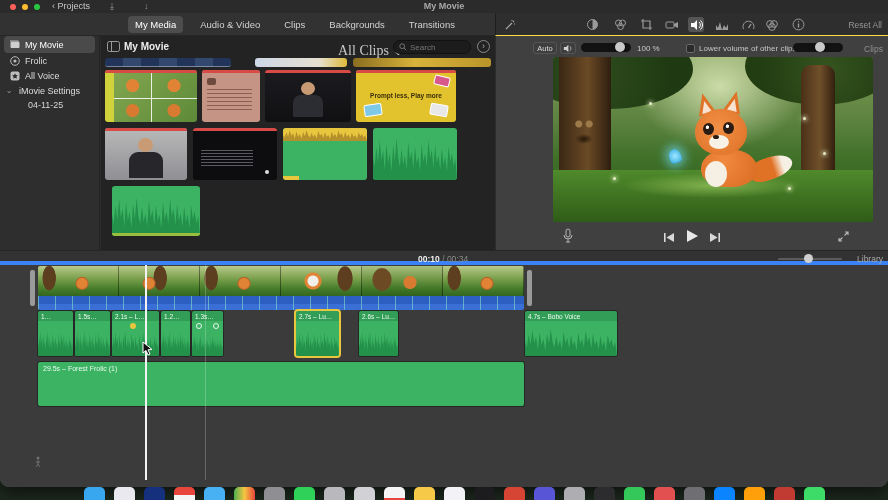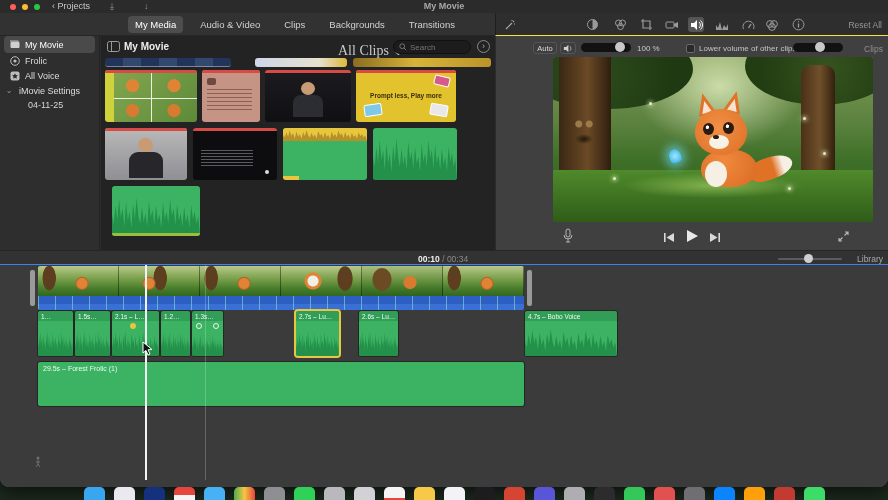--- a/index.html
+++ b/index.html
@@ -86,21 +86,21 @@
   .fox-muzzle { position:absolute; left:156px; top:78px; width:20px; height:14px; background:#f8f2e6; border-radius:50%; }
   .fox-nose { position:absolute; left:160px; top:78px; width:6px; height:4px; background:#2a1c12; border-radius:50%; }
   .fox-tail { position:absolute; left:196px; top:100px; width:44px; height:22px; background:linear-gradient(90deg,#e07226 55%, #f6f0e4 78%); border-radius:50% 60% 60% 40%; transform:rotate(-18deg); }
   .butterfly { position:absolute; left:116px; top:92px; width:12px; height:14px; background:radial-gradient(circle,#9fe8ff,#2ea8e0); border-radius:50% 50% 30% 30%; box-shadow:0 0 10px 4px rgba(110,220,255,.6); transform:rotate(-20deg); }
   .firefly { position:absolute; width:3px; height:3px; border-radius:50%; background:#f4f8d8; box-shadow:0 0 4px 1px rgba(250,255,210,.8); opacity:.9; }
 
   .play-ctrl { position:absolute; top:190px; left:0; right:0; height:24px; }
   .pc-center { position:absolute; left:50%; top:3px; transform:translateX(-50%); display:flex; gap:10px; align-items:center; }
 
   
-  .tl-header { position:absolute; top:250px; left:0; right:0; height:15px; background:#323232; border-top:1px solid #262626; border-bottom:1px solid #3b82f6; }
+  .tl-header { position:absolute; top:250px; left:0; right:0; height:15px; background:#323232; border-top:1px solid #262626; border-bottom:4px solid #3b82f6; }
   .tl-time { position:absolute; left:418px; top:3px; font-size:8.5px; }
   .tl-zoom { position:absolute; right:46px; top:7px; width:64px; height:2px; background:#5c5c5c; border-radius:1px; }
   .tl-zoom .knob { position:absolute; left:26px; top:-4px; width:9px; height:9px; border-radius:50%; background:#cfcfcf; }
   .settings { position:absolute; right:5px; top:3px; color:#a8a8a8; font-size:8.5px; }
   .timeline { position:absolute; top:265px; left:0; right:0; height:222px; background:#3b3b3b; }
   .filmstrip { position:absolute; left:38px; top:1px; width:486px; height:30px; display:flex; overflow:hidden; border-radius:2px 2px 0 0; }
   .frame { width:81px; height:30px; border-right:1px solid rgba(0,0,0,.4);
      background:
        radial-gradient(circle at 55% 58%, #e08334 0 5px, #b3622a 6px, transparent 7px),
        radial-gradient(ellipse 14px 26px at 14% 40%, #5d3f1f 0 45%, transparent 50%),

